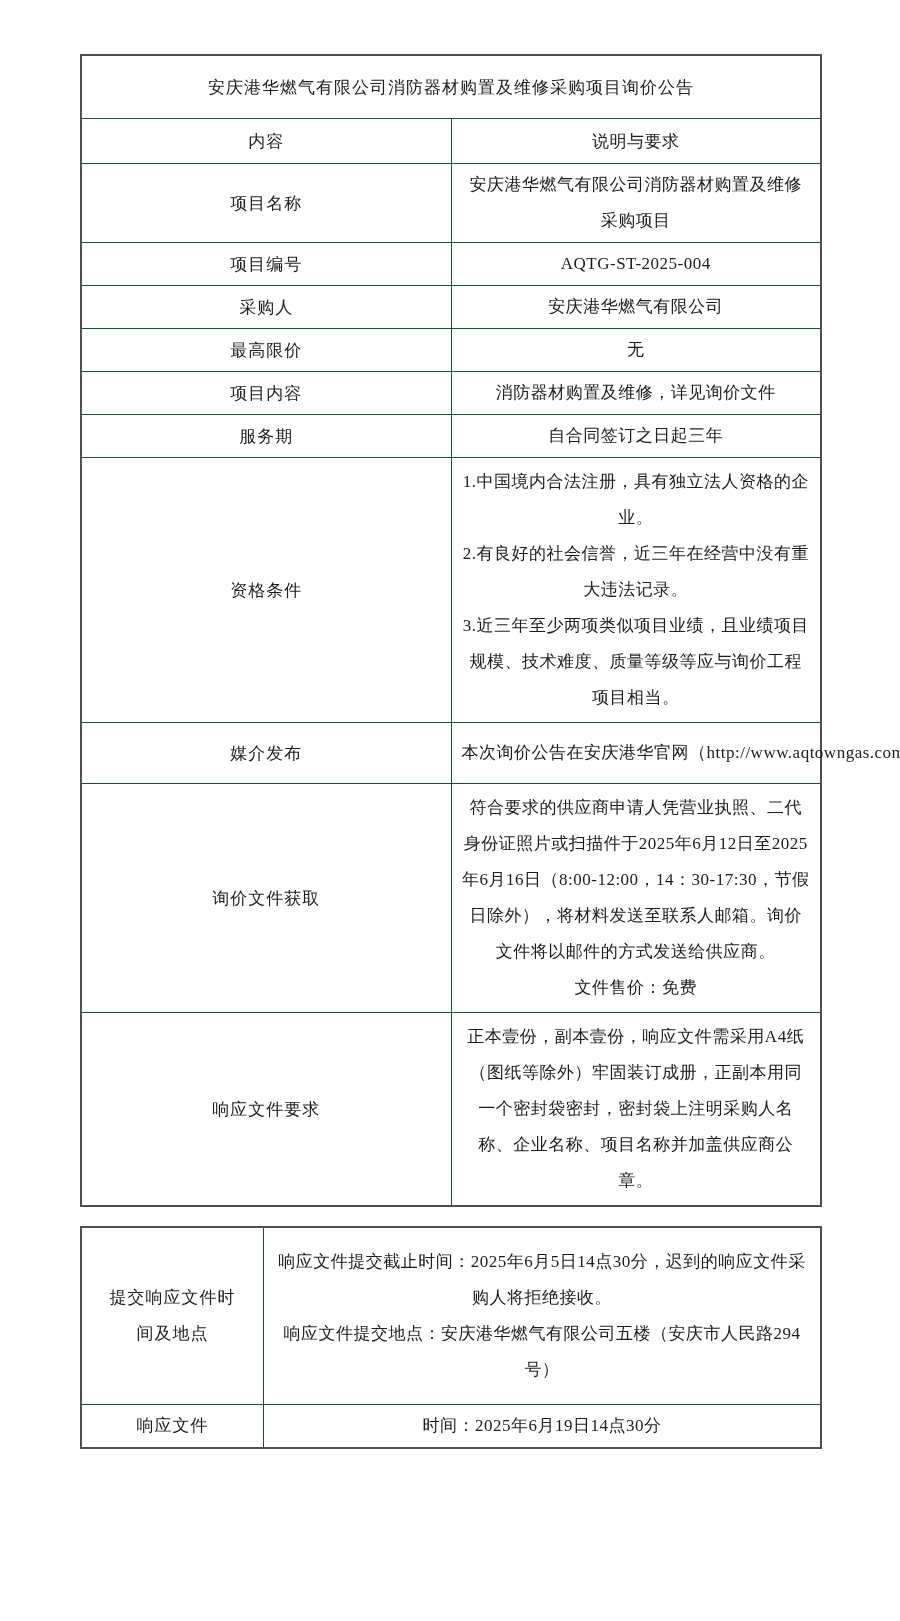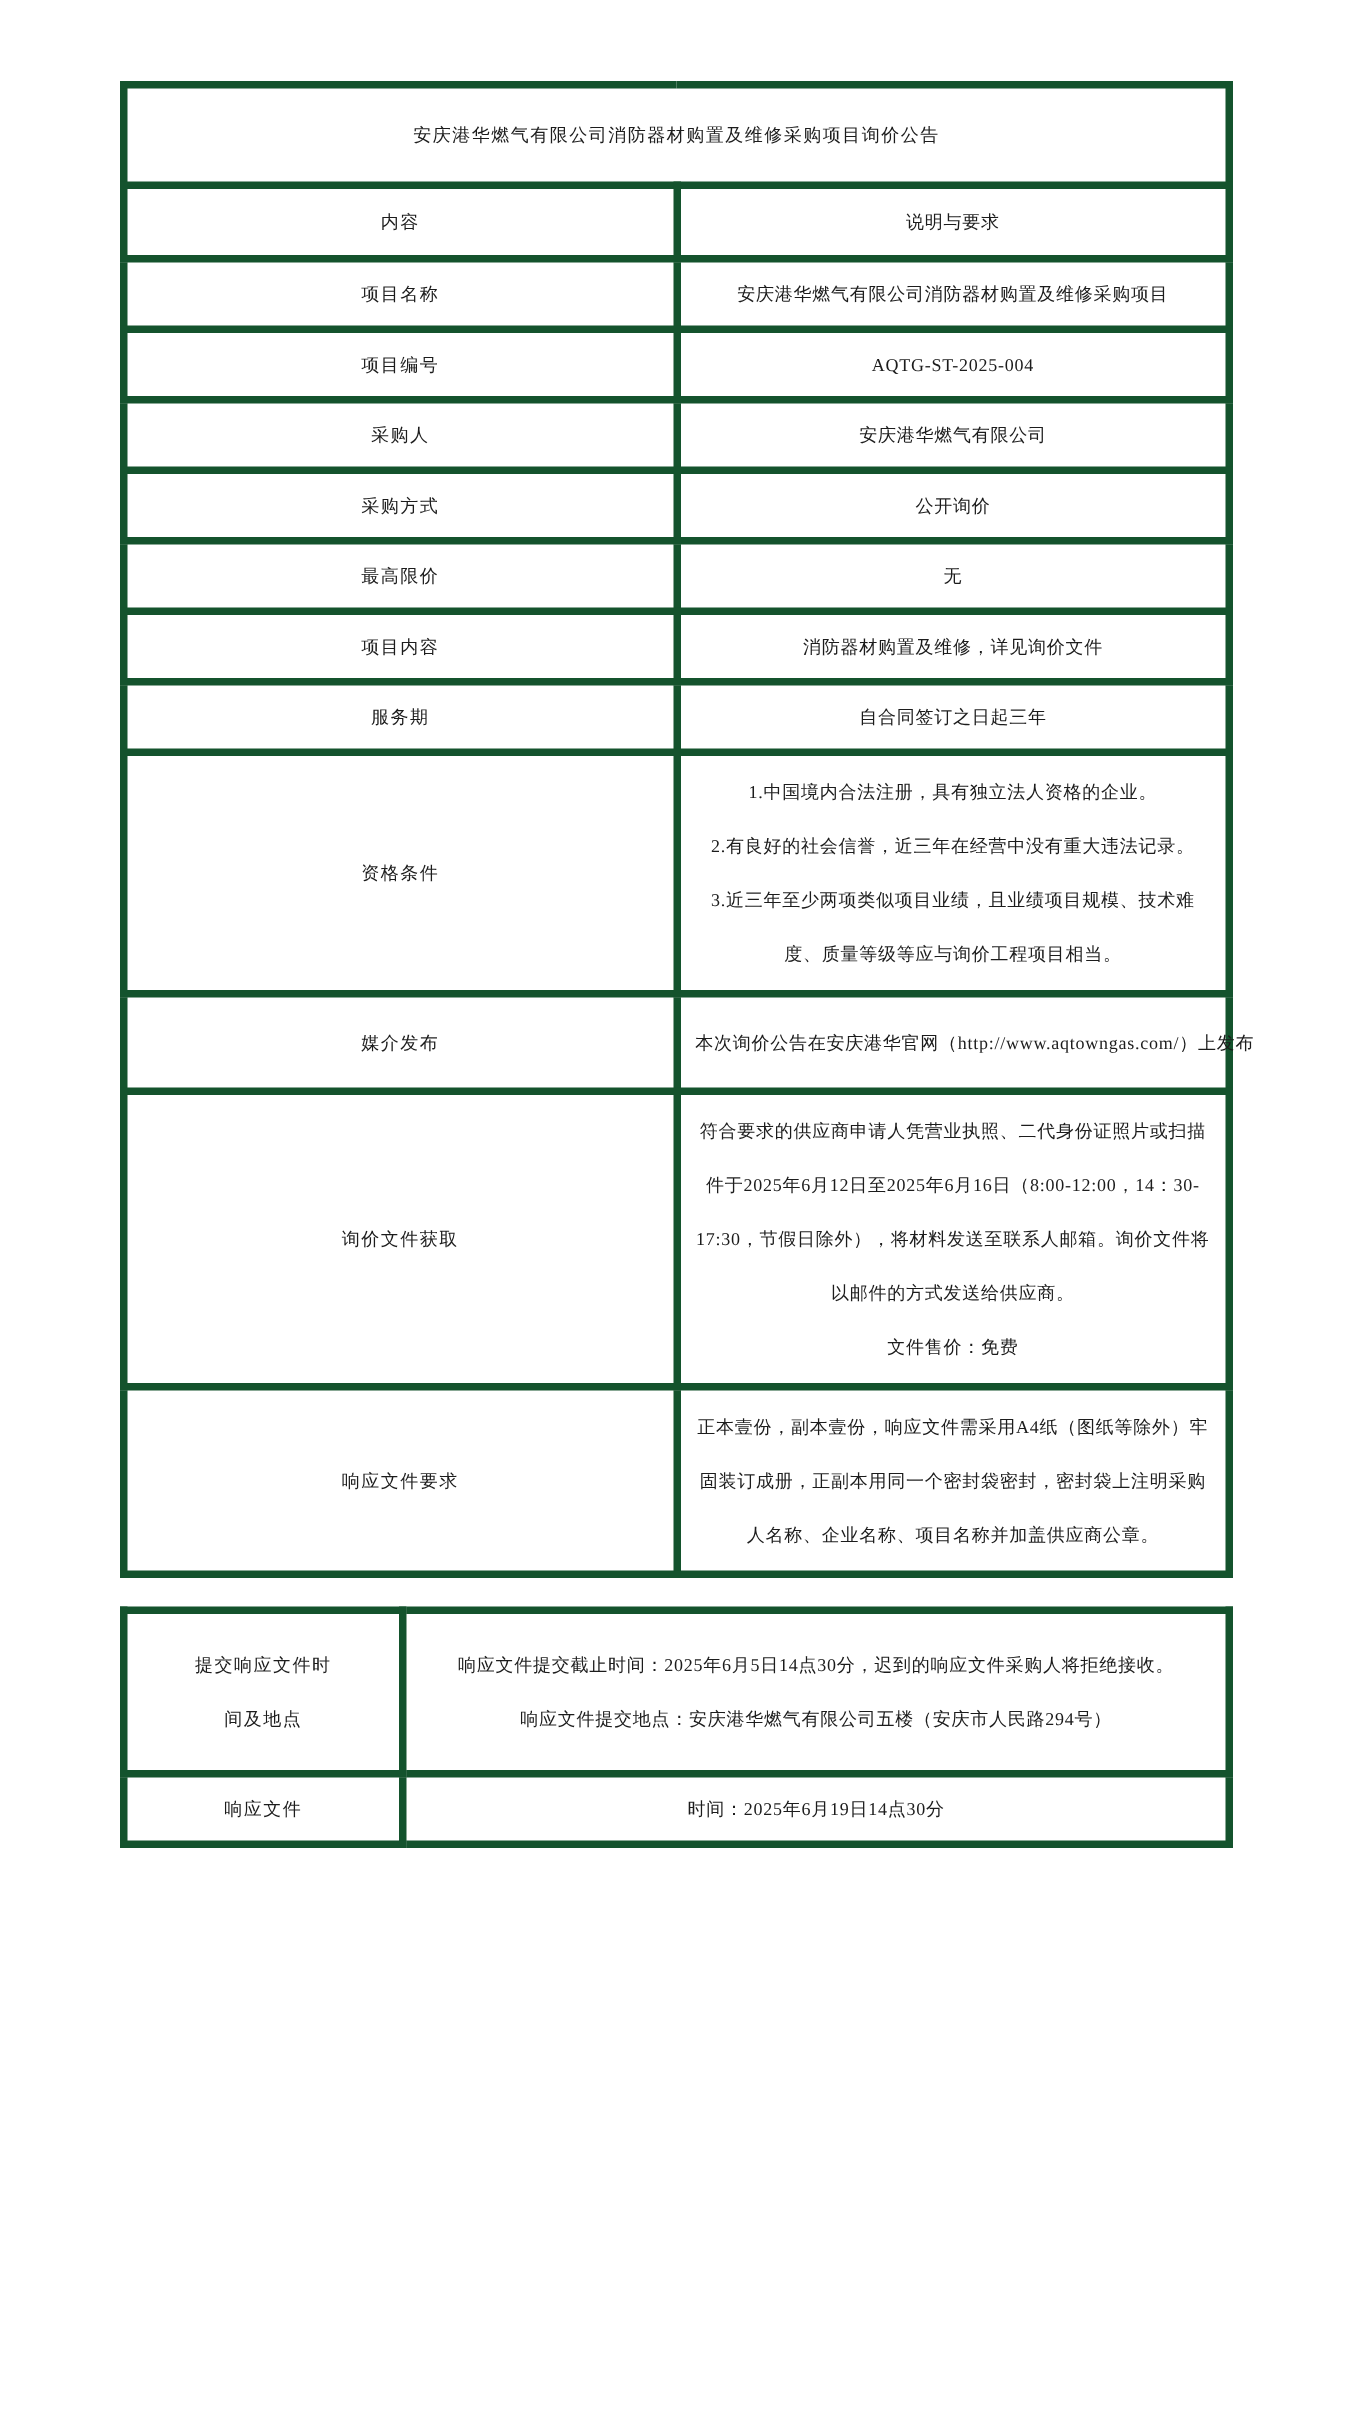--- a/index.html
+++ b/index.html
@@ -18,23 +18,23 @@
     background: #ffffff;
   }
   table.tbl {
     border-collapse: collapse;
     width: 742px;
     table-layout: fixed;
     border: 2px solid #4f4f4f;
   }
   table.t1 { margin-bottom: 19px; }
   .tbl td, .tbl th {
-    border: 5px solid #14532d;
+    border: 1px solid #14532d;
     vertical-align: middle;
-    font-size: 12px;
+    font-size: 17px;
     font-weight: normal;
   }
   .lbl {
     width: 155px;
     text-align: center;
     padding: 3px 13px;
     letter-spacing: 1px;
   }
   .ctn {
     padding: 3px 10px;
@@ -82,26 +82,20 @@
     <tr>
       <td class="lbl h36">项目编号</td>
       <td class="ctn h36">
             <p>AQTG-ST-2025-004</p>
           </td>
     </tr>
     <tr>
       <td class="lbl h36">采购人</td>
       <td class="ctn h36">
             <p>安庆港华燃气有限公司</p>
-          </td>
-    </tr>
-    <tr>
-      <td class="lbl h36">采购方式</td>
-      <td class="ctn h36">
-            <p>公开询价</p>
           </td>
     </tr>
     <tr>
       <td class="lbl h36">最高限价</td>
       <td class="ctn h36">
             <p>无</p>
           </td>
     </tr>
     <tr>
       <td class="lbl h36">项目内容</td>

